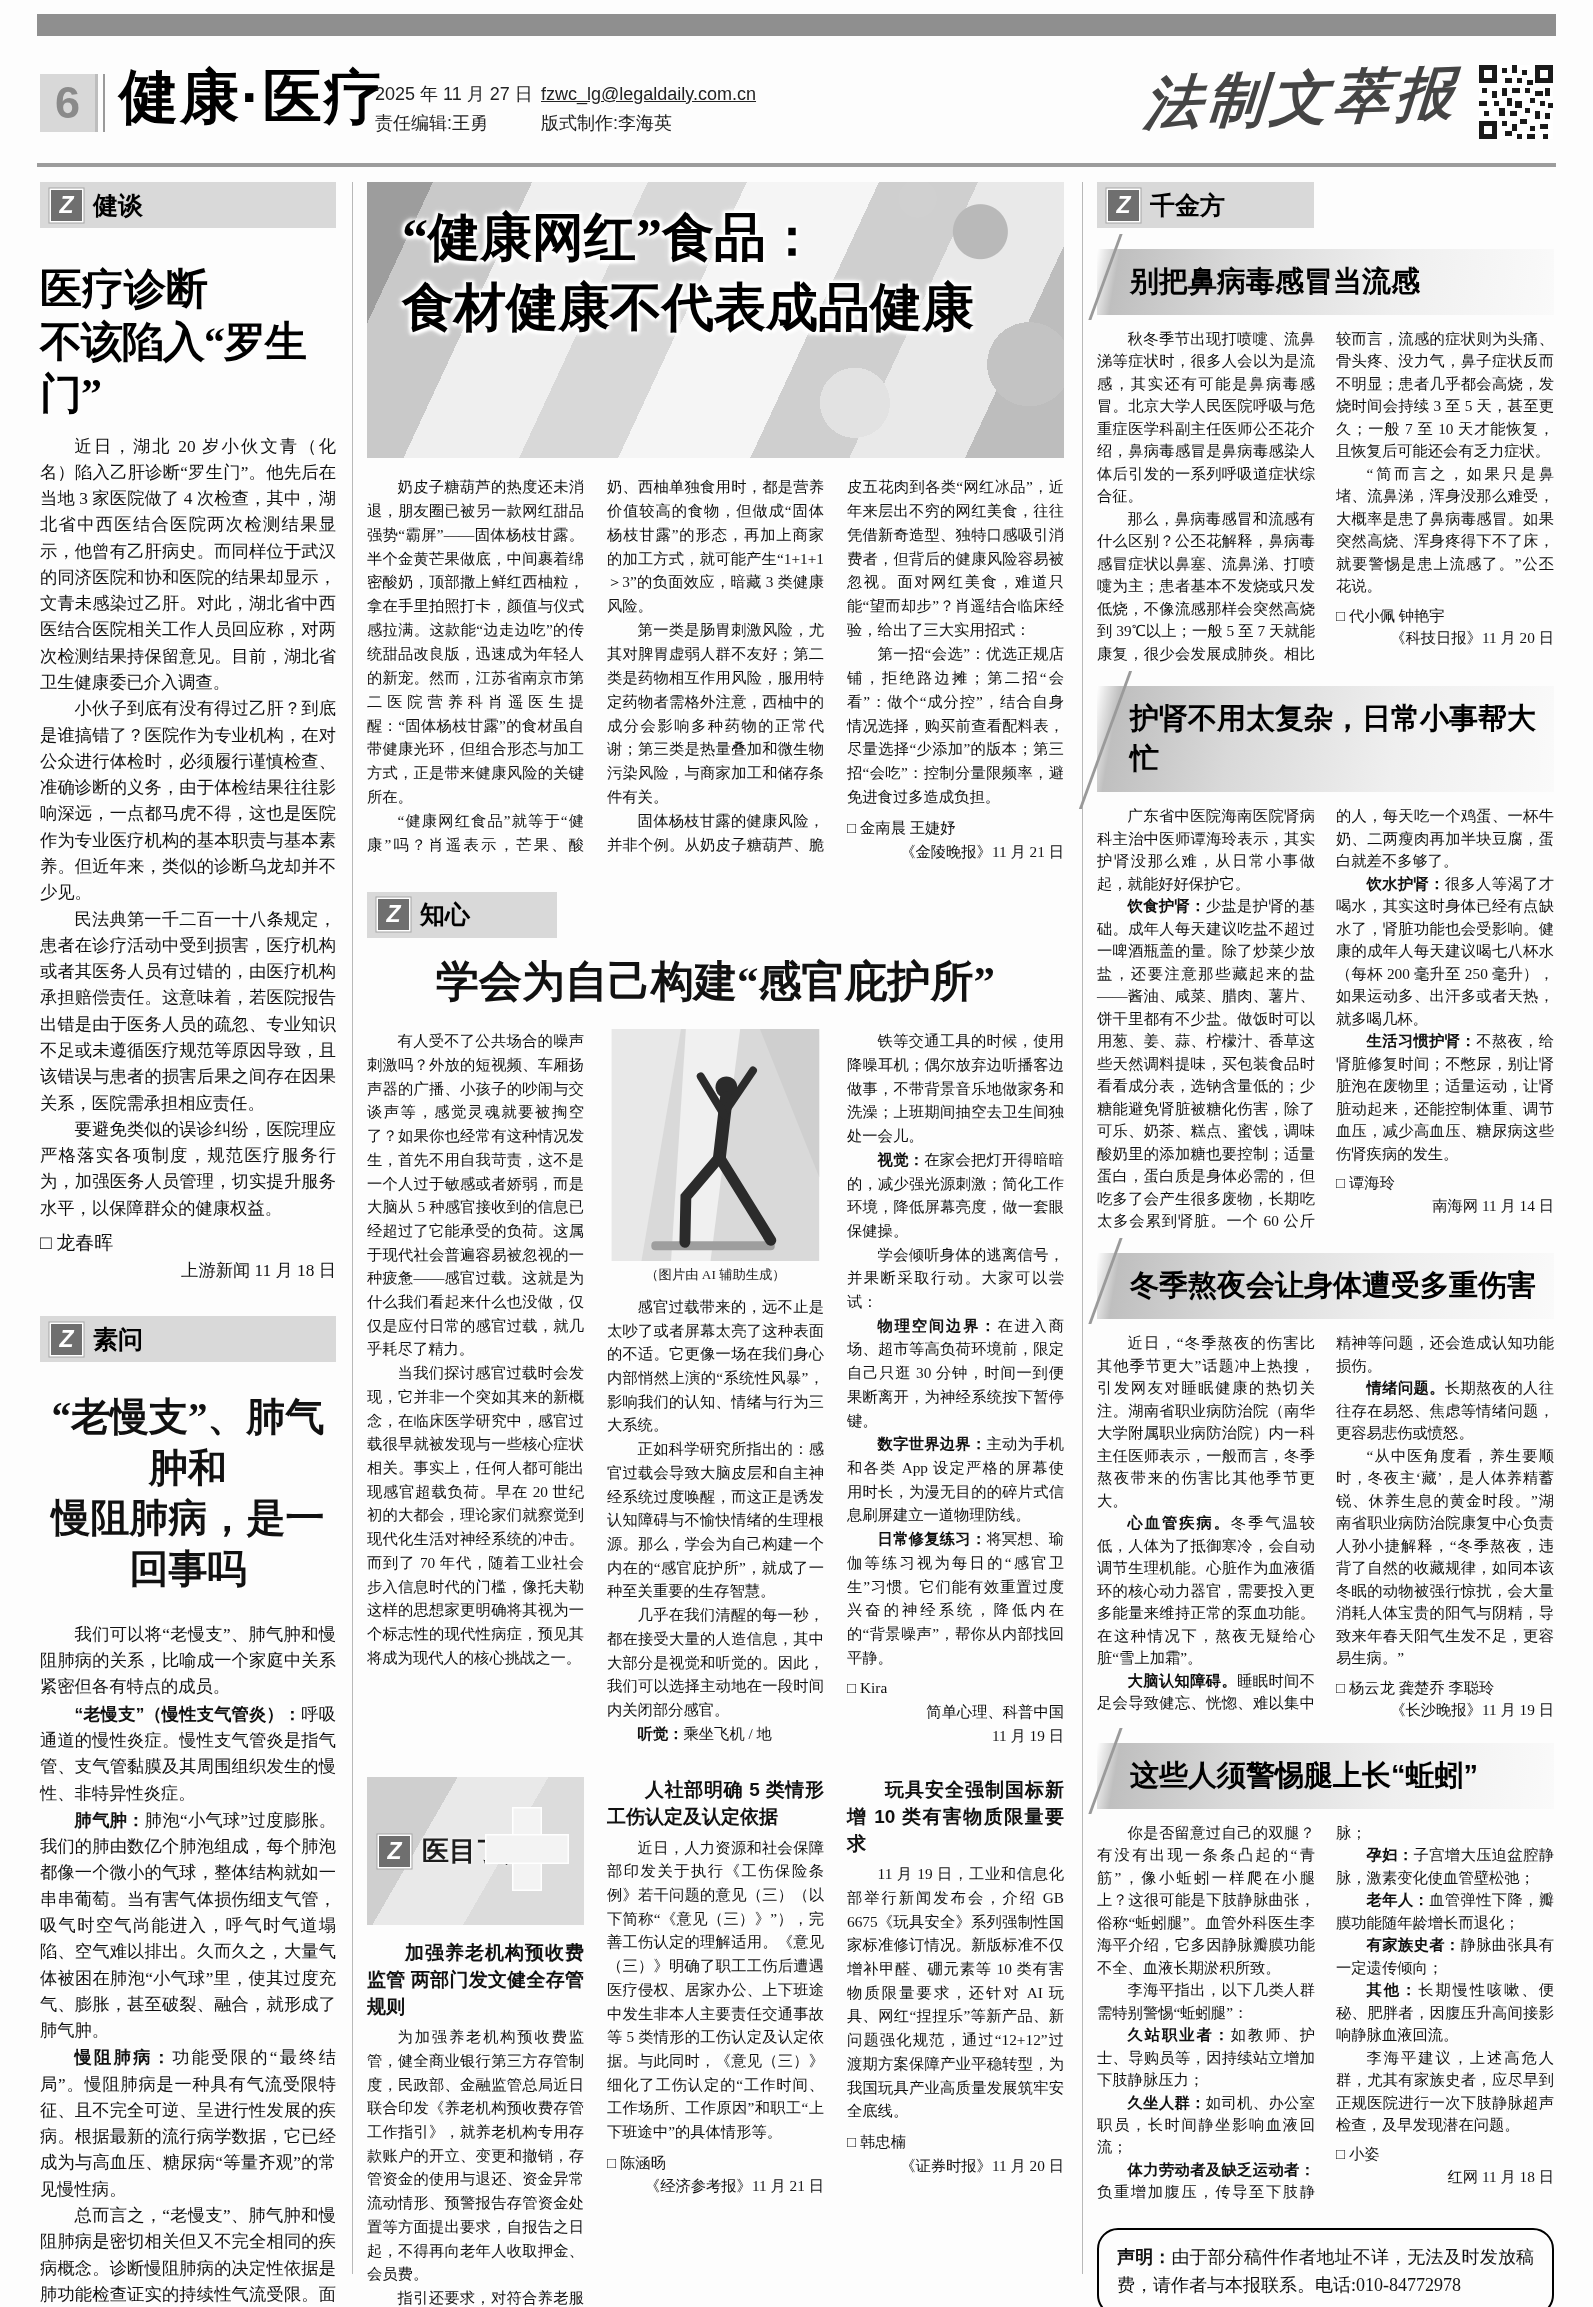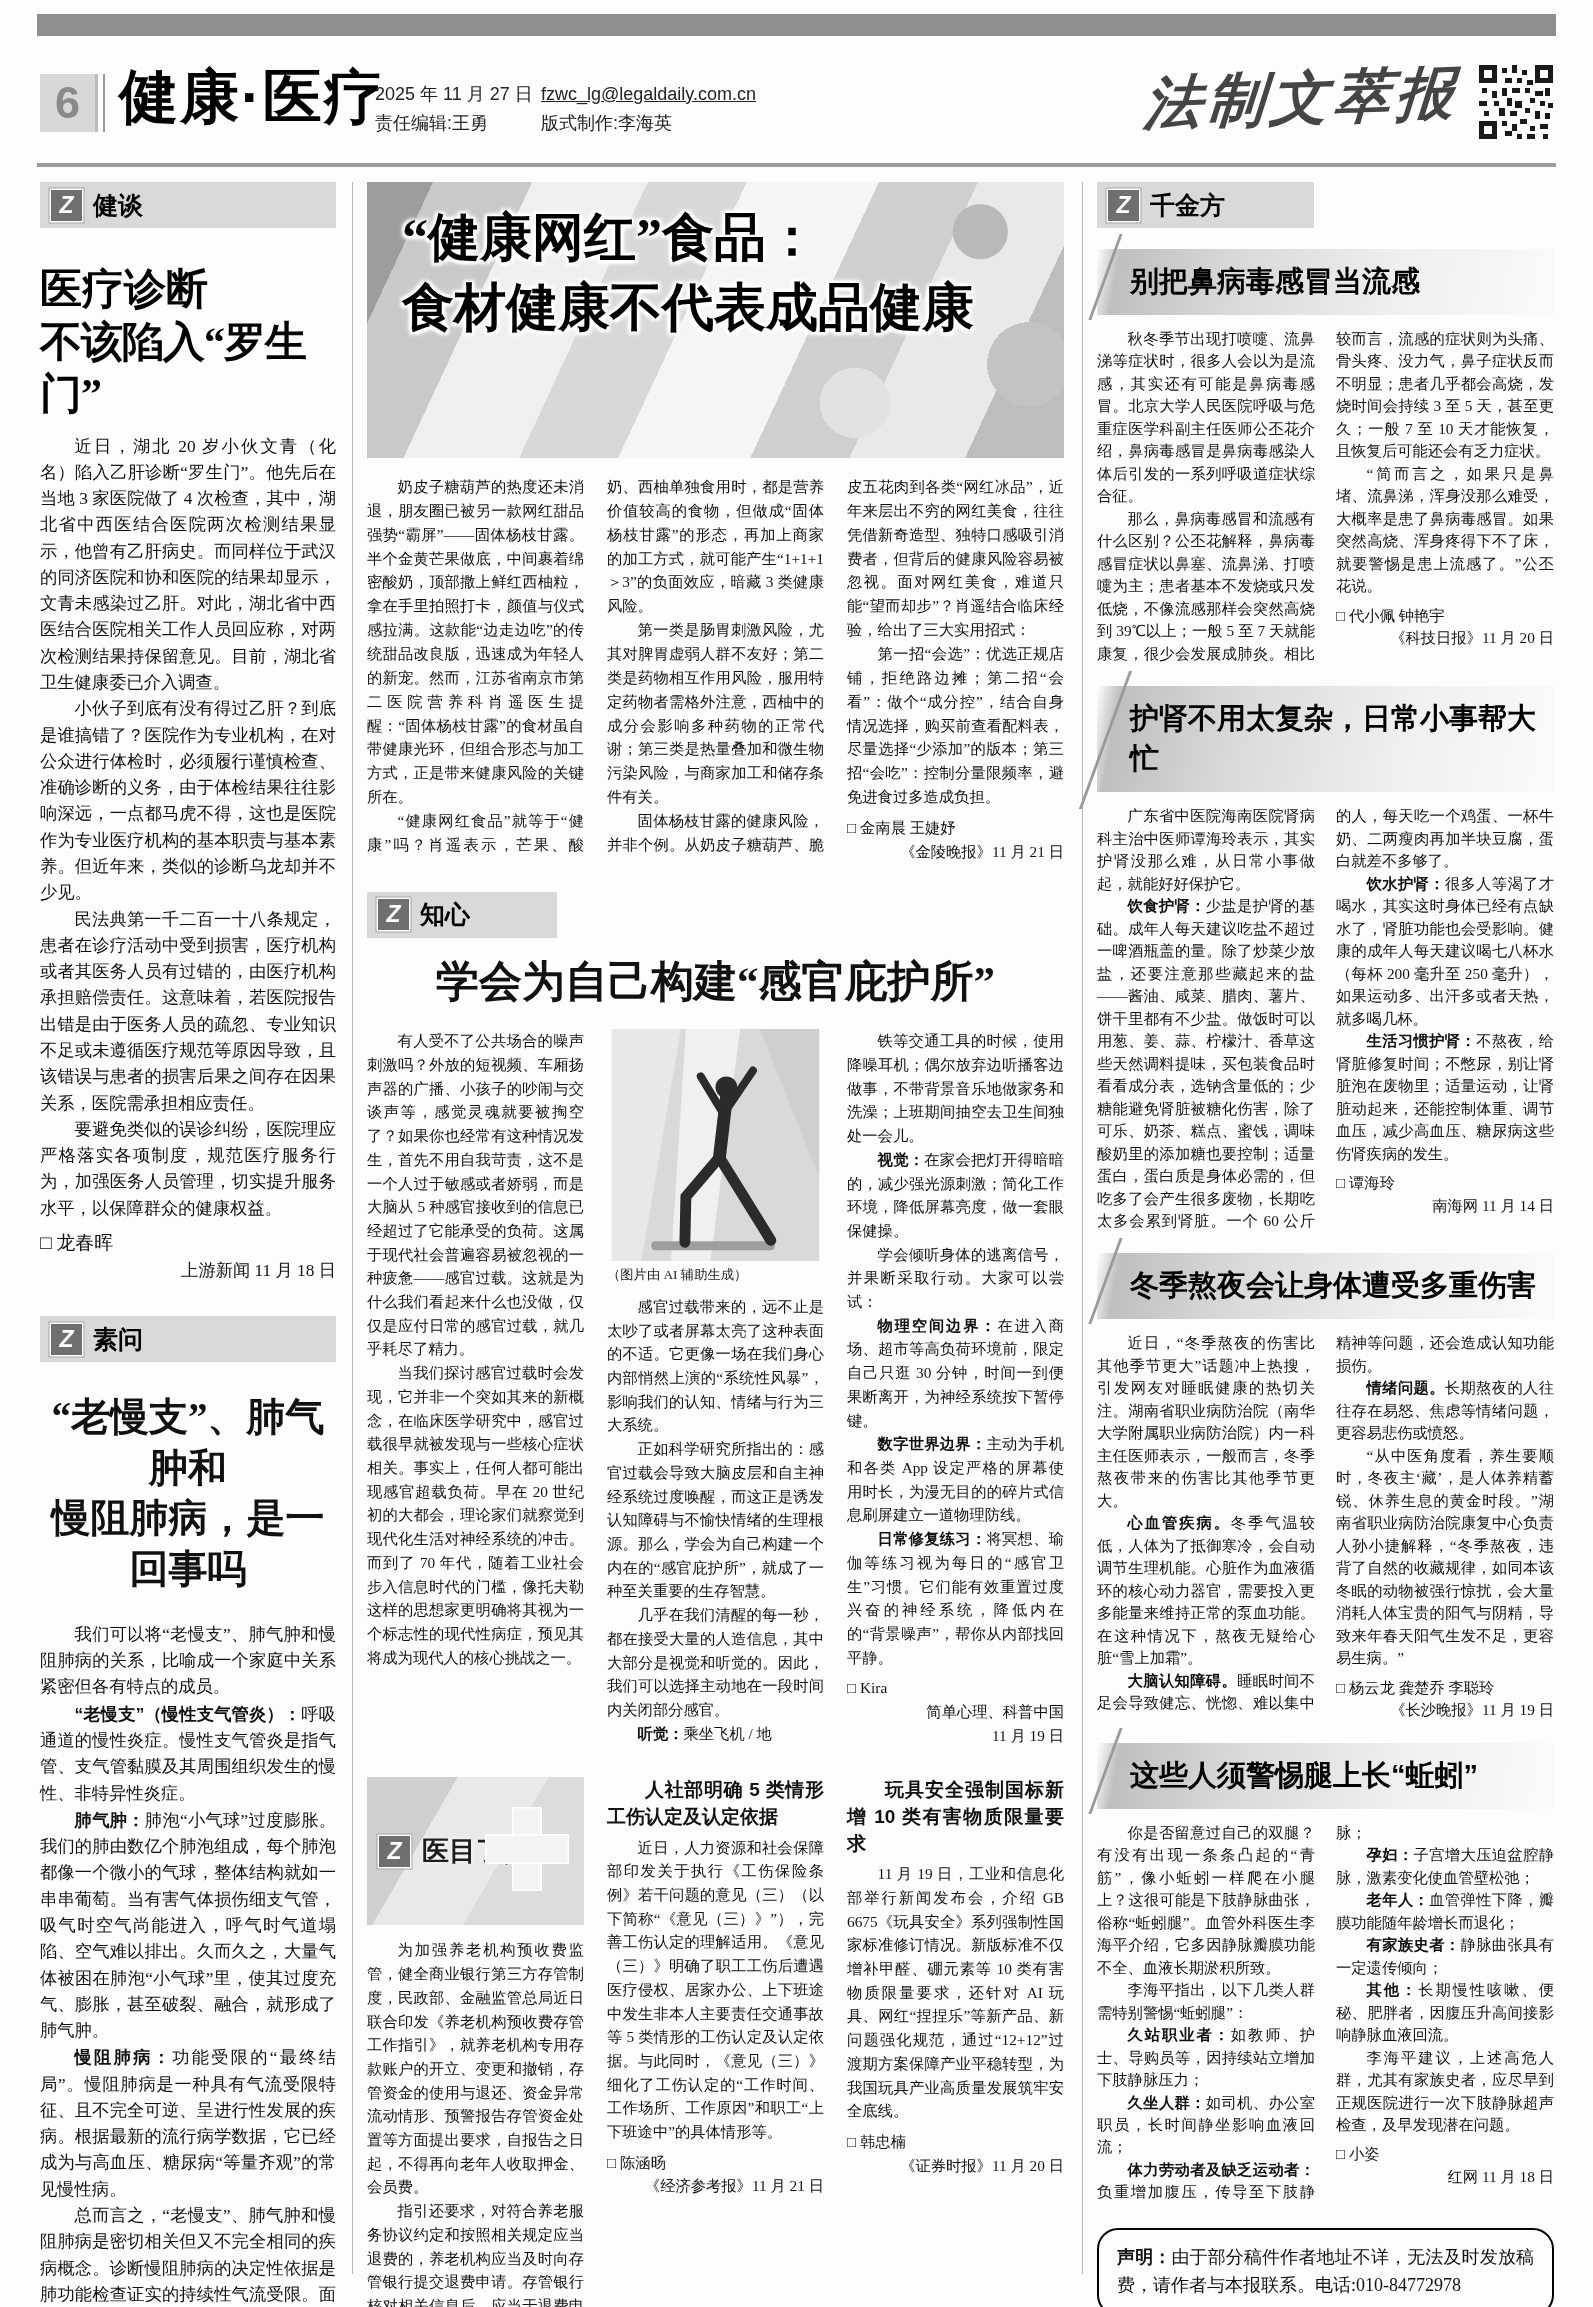--- a/index.html
+++ b/index.html
@@ -49,21 +49,21 @@
      radial-gradient(circle at 70% 80%, #e2e2e2 0 35px, transparent 35px),
      linear-gradient(115deg,#9d9d9d 0 8%,#c9c9c9 8% 20%,#efefef 20% 34%,#d8d8d8 34% 46%,#f5f5f5 46% 62%,#cfcfcf 62% 74%,#e9e9e9 74% 88%,#bdbdbd 88%);}
   .mh{position:absolute;left:35px;top:21px;font:bold 52px/1.35 "Liberation Serif",serif;color:#000;
       text-shadow:-2.5px -2.5px 3px #fff,2.5px -2.5px 3px #fff,-2.5px 2.5px 3px #fff,2.5px 2.5px 3px #fff,0 0 9px #fff;}
   .mbody{margin-top:17px;column-count:3;column-gap:23px;font-size:15.3px;line-height:1.56;}
   .mbody .byline,.mbody .source{font-size:15.3px;}
   .zx-bar{width:168px;margin-top:28px;}
   .zx-head{text-align:center;margin:18px 0 22px;font:bold 43px/1.2 "Liberation Serif",serif;}
   .zx-grid{display:grid;grid-template-columns:1fr 1fr 1fr;gap:16px 23px;font-size:15.3px;line-height:1.55;}
   .zx-img{width:100%;height:232px;display:block;}
-  .zx-cap{text-align:left;font-size:13.3px;margin:4px 0 9px;color:#222;}
+  .zx-cap{text-align:center;font-size:13.3px;margin:4px 0 9px;color:#222;}
   .briefs{margin-top:30px;column-count:3;column-gap:23px;font-size:15.3px;line-height:1.55;}
   .banner{break-inside:avoid;position:relative;height:148px;margin-bottom:13px;
      background:linear-gradient(120deg,#cfcfcf 0 30%,#e9e9e9 30% 60%,#dcdcdc 60%);display:flex;align-items:center;gap:12px;padding:0 12px;box-sizing:border-box;}
   .banner .bn-label{font:bold 27px "Liberation Sans",sans-serif;color:#1d1d1d;text-shadow:0 0 4px #fff;}
   .cross{position:absolute;right:15px;top:30px;width:84px;height:84px;}
   .cross:before,.cross:after{content:"";position:absolute;background:#f3f3f3;box-shadow:0 0 0 1.5px #fff inset;}
   .cross:before{left:27px;top:0;width:30px;height:84px;}
   .cross:after{left:0;top:27px;width:84px;height:30px;}
   .brief{break-inside:avoid-column;}
   .brief h3{font:bold 19px/1.4 "Liberation Sans",sans-serif;text-align:justify;text-indent:2em;margin:15px 0 5px;}
@@ -249,20 +249,21 @@
       </div>
     </div>
 
     <div class="briefs">
       <div class="banner">
         <span class="zlogo">Z</span>
         <span class="bn-label">医目了然</span>
         <span class="cross"></span>
       </div>
       <div class="brief">
+        <h3>加强养老机构预收费监管 两部门发文健全存管规则</h3>
         <div>
             <p class="para">为加强养老机构预收费监管，健全商业银行第三方存管制度，民政部、金融监管总局近日联合印发《养老机构预收费存管工作指引》，就养老机构专用存款账户的开立、变更和撤销，存管资金的使用与退还、资金异常流动情形、预警报告存管资金处置等方面提出要求，自报告之日起，不得再向老年人收取押金、会员费。</p>
             <p class="para">指引还要求，对符合养老服务协议约定和按照相关规定应当退费的，养老机构应当及时向存管银行提交退费申请。存管银行核对相关信息后，应当于退费申请提交当日（最晚次日）按原渠道一次性退还剩余费用。</p>
           </div>
 
       </div>
       <div class="brief">
         <h3>人社部明确 5 类情形工伤认定及认定依据</h3>
         <div>
             <p class="para">近日，人力资源和社会保障部印发关于执行《工伤保险条例》若干问题的意见（三）（以下简称“《意见（三）》”），完善工伤认定的理解适用。《意见（三）》明确了职工工伤后遭遇医疗侵权、居家办公、上下班途中发生非本人主要责任交通事故等 5 类情形的工伤认定及认定依据。与此同时，《意见（三）》细化了工伤认定的“工作时间、工作场所、工作原因”和职工“上下班途中”的具体情形等。</p>

